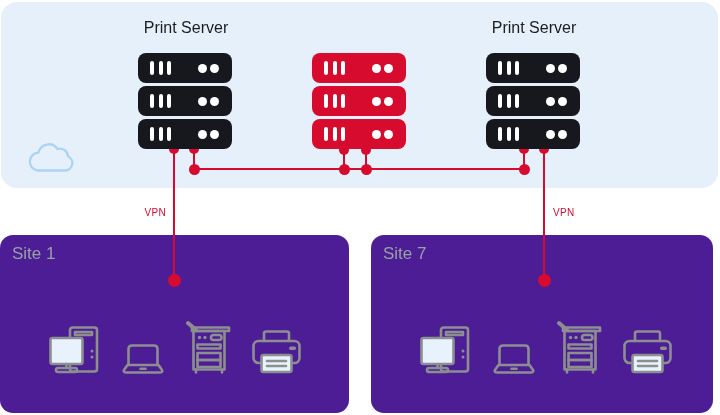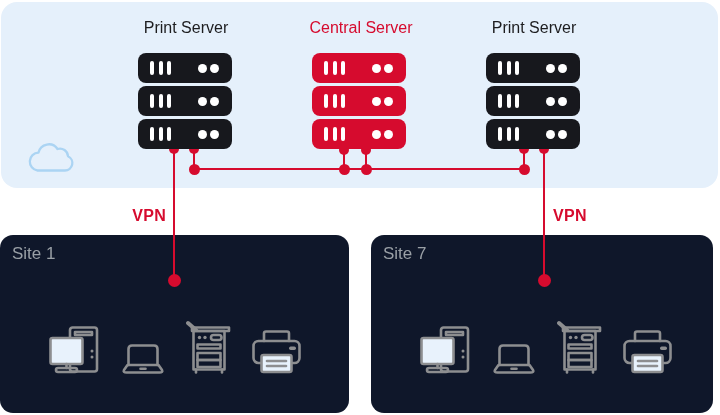--- a/index.html
+++ b/index.html
@@ -6,21 +6,21 @@
   .canvas{
     position:relative;width:720px;height:415px;background:#ffffff;
     font-family:"Liberation Sans",sans-serif;overflow:hidden;
   }
   
   .cloud-panel{
     position:absolute;left:1px;top:2px;width:717px;height:186px;
     background:#e5f0fb;border-radius:16px;z-index:0;
   }
   .site-panel{
-    position:absolute;top:235px;height:178px;background:#0f172a;
+    position:absolute;top:235px;height:178px;background:#4c1d95;
     border-radius:13px;z-index:0;
   }
   .site-panel.site1{left:0px;width:349px;}
   .site-panel.site2{left:371px;width:342px;}
   .site-label{
     position:absolute;left:12px;top:9px;font-size:17px;color:#9aa0a6;z-index:2;
   }
   
   .server-title{
     position:absolute;top:19px;width:200px;text-align:center;
@@ -38,21 +38,21 @@
   .stack.red .unit{background:#d60b2e;}
   .bar{width:4px;height:14px;border-radius:2px;background:#fff;margin-right:4.5px;flex:none;}
   .led{width:9px;height:9px;border-radius:50%;background:#fff;flex:none;margin-left:3px;}
   .led.first{margin-left:auto;}
   
   .vline,.hline,.dot{position:absolute;background:#d60b2e;z-index:1;}
   .vline{width:2px;}
   .hline{height:2px;}
   .dot{border-radius:50%;}
   .vpn-label{
-    position:absolute;top:207px;font-size:16px;font-weight:bold;color:#d60b2e;
+    position:absolute;top:207px;font-size:10px;font-weight:normal;color:#d60b2e;
     letter-spacing:.3px;z-index:2;
   }
   .vpn-label.left{left:118px;width:48px;text-align:right;}
   .vpn-label.right{left:553px;}
   
   .cloud-icon{position:absolute;left:26px;top:138px;z-index:1;}
   
   .devices{
     position:absolute;left:49px;width:252px;bottom:39px;
     display:flex;justify-content:space-between;align-items:flex-end;z-index:2;
@@ -179,21 +179,20 @@
   <div class="dot" style="left:360.5px;top:163.5px;width:11px;height:11px;"></div>
   <div class="dot" style="left:518.5px;top:163.5px;width:11px;height:11px;"></div>
 
   <div class="dot" style="left:167.5px;top:273.5px;width:13px;height:13px;"></div>
   <div class="dot" style="left:537.5px;top:273.5px;width:13px;height:13px;"></div>
 
   <div class="vpn-label left">VPN</div>
   <div class="vpn-label right">VPN</div>
 
   <div class="server-title" style="left:86px;">Print Server</div>
-  <div class="server-title red" style="left:261px;">Central Server</div>
   <div class="server-title" style="left:434px;">Print Server</div>
 
   <div class="stack" style="left:138px;">
     <div class="unit">
         <span class="bar"></span>
         <span class="bar"></span>
         <span class="bar"></span>
         <span class="led first"></span>
         <span class="led"></span>
       </div>

